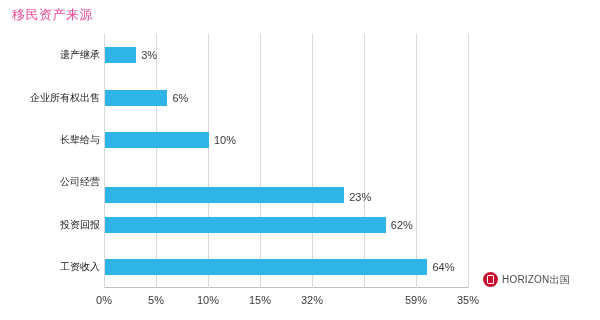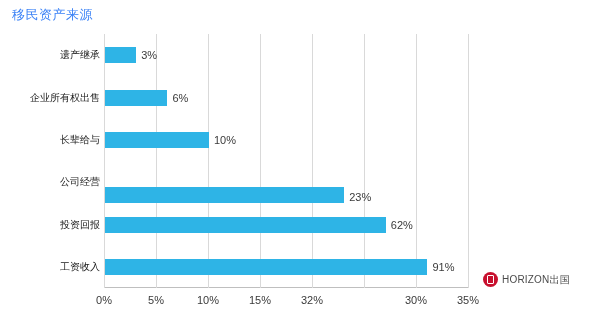--- a/index.html
+++ b/index.html
@@ -18,21 +18,21 @@
     position: absolute;
     left: 0; top: 0;
     width: 600px;
     height: 320px;
   }
   .chart-title {
     position: absolute;
     left: 12px;
     top: 6px;
     font-size: 13px;
-    color: #3b82f6;
+    color: #ec4899;
     letter-spacing: 0.5px;
     white-space: nowrap;
   }
   
   .plot-area {
     position: absolute;
     left: 104px;
     top: 34px;
     width: 364px;
     height: 254px;
@@ -188,31 +188,31 @@
         <div class="bar-row" style="top: 127.167px; align-items: flex-end;">
           <div class="bar" style="width: 239.2px; background: rgb(46, 180, 230);"></div>
           <span class="bar-label">23%</span>
         </div>
         <div class="bar-row" style="top: 169.5px;">
           <div class="bar" style="width: 280.8px; background: rgb(46, 180, 230);"></div>
           <span class="bar-label">62%</span>
         </div>
         <div class="bar-row" style="top: 211.833px;">
           <div class="bar" style="width: 322.4px; background: rgb(46, 180, 230);"></div>
-          <span class="bar-label">91%</span>
+          <span class="bar-label">64%</span>
         </div>
       </div>
     <div id="ticks">
         <div class="tick-label" style="left: 0px;">0%</div>
         <div class="tick-label" style="left: 52px;">5%</div>
         <div class="tick-label" style="left: 104px;">10%</div>
         <div class="tick-label" style="left: 156px;">15%</div>
         <div class="tick-label" style="left: 208px;">32%</div>
         <div class="tick-label" style="left: 260px; margin-top: 32px;">25%</div>
-        <div class="tick-label" style="left: 312px;">30%</div>
+        <div class="tick-label" style="left: 312px;">59%</div>
         <div class="tick-label" style="left: 364px;">35%</div>
       </div>
   </div>
 
   <div id="categories">
       <div class="cat-label" style="top: 34.1667px; left: 4px; right: auto;">遗产继承</div>
       <div class="cat-label" style="top: 76.5px; left: 4px; right: auto;">企业所有权出售</div>
       <div class="cat-label" style="top: 118.833px; left: 4px; right: auto;">长辈给与</div>
       <div class="cat-label" style="top: 161.167px; left: 4px; right: auto;">公司经营</div>
       <div class="cat-label" style="top: 203.5px; left: 4px; right: auto;">投资回报</div>

